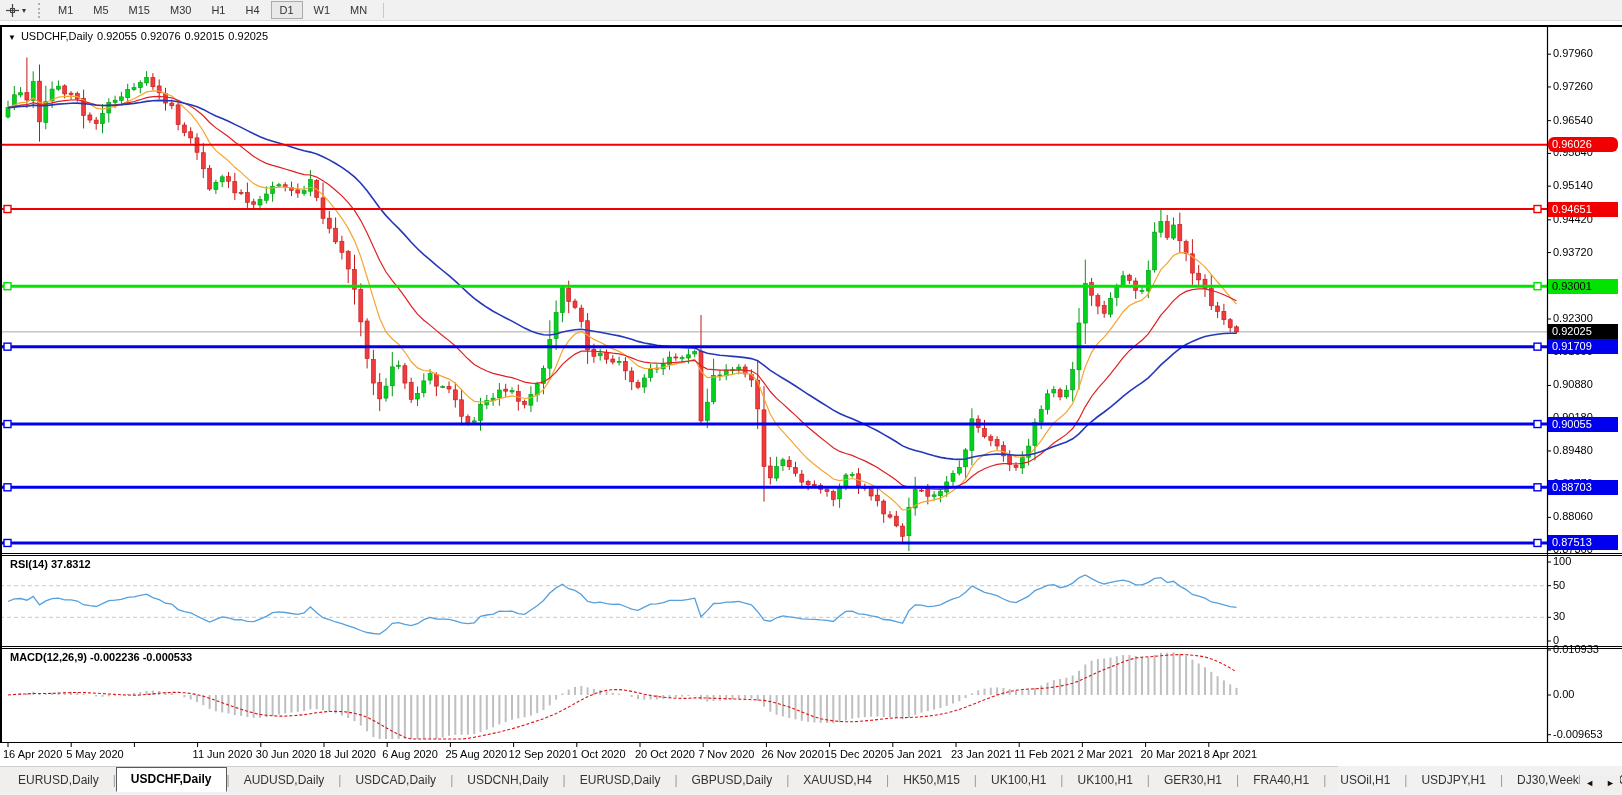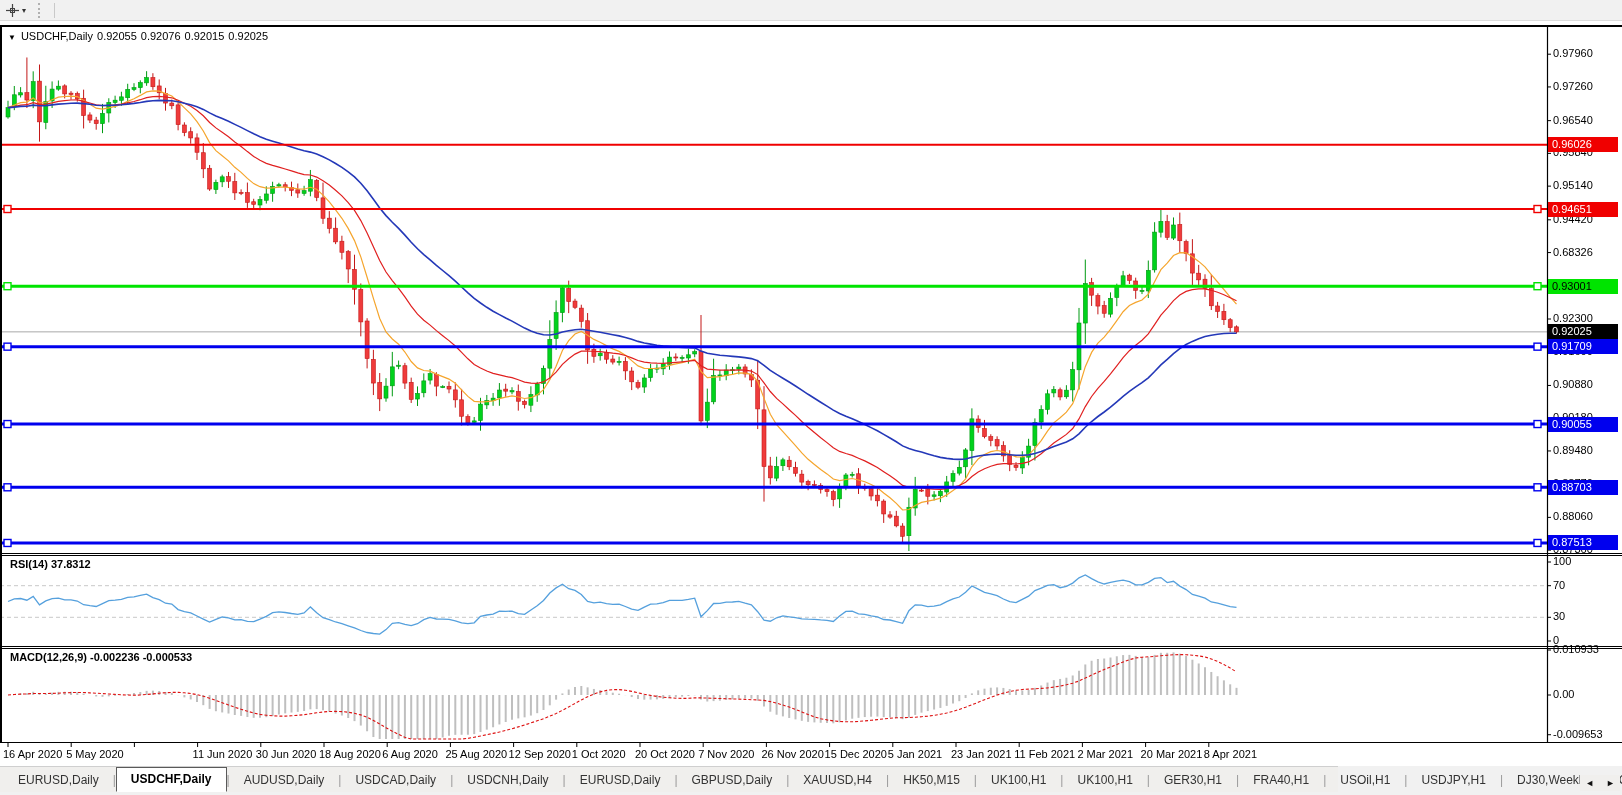--- a/index.html
+++ b/index.html
@@ -45,20 +45,31 @@
   <div class="toolbar">
     <div class="tool-btn">
       <svg width="13" height="13" viewBox="0 0 13 13">
         <line x1="6.5" y1="0" x2="6.5" y2="13" stroke="#444" stroke-width="1.2"></line>
         <line x1="0" y1="6.5" x2="13" y2="6.5" stroke="#444" stroke-width="1.2"></line>
         <rect x="4.5" y="4.5" width="4" height="4" fill="none" stroke="#444" stroke-width="1"></rect>
       </svg>
       <span class="caret">▾</span>
     </div>
     <div class="drag-handle"></div>
+    <div class="tf-buttons" id="tf-buttons">
+        <div class="tf-btn">M1</div>
+        <div class="tf-btn">M5</div>
+        <div class="tf-btn">M15</div>
+        <div class="tf-btn">M30</div>
+        <div class="tf-btn">H1</div>
+        <div class="tf-btn">H4</div>
+        <div class="tf-btn active">D1</div>
+        <div class="tf-btn">W1</div>
+        <div class="tf-btn">MN</div>
+      </div>
     <div class="tf-sep"></div>
   </div>
 
   <svg id="chart-svg" xmlns="http://www.w3.org/2000/svg" viewBox="0 0 1622 795">
       <rect x="0" y="21" width="1622" height="745" fill="#ffffff"></rect>
       <line x1="0" y1="585.7" x2="1547" y2="585.7" stroke="#c8c8c8" stroke-dasharray="4,3" stroke-width="1"></line>
       <line x1="0" y1="617.3" x2="1547" y2="617.3" stroke="#c8c8c8" stroke-dasharray="4,3" stroke-width="1"></line>
       <polyline points="8.0,601.5 14.3,598.9 20.6,598.5 26.9,600.2 33.2,596.4 39.5,604.9 45.8,600.9 52.1,598.6 58.4,598.1 64.7,599.8 71.0,599.9 77.3,601.0 83.6,604.7 89.9,605.7 96.2,606.5 102.5,603.6 108.8,600.7 115.1,600.2 121.4,599.3 127.7,597.3 134.0,596.8 140.3,595.4 146.6,594.1 152.9,597.6 159.2,599.7 165.5,603.2 171.8,604.1 178.1,609.6 184.4,611.6 190.7,612.9 197.0,616.0 203.3,619.1 209.6,622.1 215.9,619.3 222.2,617.0 228.5,617.8 234.8,619.8 241.1,619.7 247.4,621.4 253.7,621.7 260.0,619.1 266.3,616.3 272.6,612.6 278.9,611.9 285.2,612.5 291.5,613.5 297.8,614.3 304.1,612.9 310.4,606.9 316.7,612.7 323.0,617.7 329.3,619.7 335.6,622.0 341.9,623.6 348.2,625.8 354.5,627.9 360.8,630.5 367.1,632.5 373.4,633.5 379.7,634.1 386.0,629.6 392.3,623.3 398.6,622.7 404.9,624.4 411.2,625.7 417.5,623.7 423.8,619.7 430.1,617.4 436.4,619.0 442.7,619.1 449.0,619.4 455.3,620.9 461.6,622.9 467.9,623.6 474.2,622.8 480.5,616.3 486.8,615.0 493.1,614.1 499.4,611.1 505.7,611.3 512.0,611.1 518.3,613.7 524.6,614.4 530.9,610.0 537.2,605.8 543.5,600.5 549.8,593.0 556.1,587.9 562.4,584.3 568.7,588.7 575.0,590.4 581.3,594.5 587.6,601.5 593.9,602.9 600.2,602.2 606.5,603.6 612.8,604.3 619.1,604.1 625.4,606.5 631.7,609.1 638.0,610.3 644.3,607.1 650.6,604.2 656.9,603.9 663.2,602.6 669.5,600.3 675.8,600.4 682.1,600.4 688.4,599.4 694.7,598.2 701.0,616.7 707.3,610.6 713.6,603.5 719.9,603.3 726.2,602.1 732.5,602.0 738.8,601.3 745.1,603.2 751.4,604.9 757.7,611.7 764.0,620.1 770.3,621.2 776.6,617.8 782.9,615.8 789.2,616.8 795.5,617.7 801.8,618.9 808.1,619.2 814.4,619.3 820.7,619.9 827.0,620.3 833.3,621.5 839.6,616.1 845.9,611.4 852.2,611.2 858.5,613.8 864.8,614.3 871.1,615.9 877.4,616.9 883.7,619.5 890.0,620.0 896.3,621.6 902.6,623.3 908.9,610.7 915.2,604.8 921.5,605.1 927.8,606.7 934.1,606.2 940.4,604.8 946.7,601.6 953.0,598.9 959.3,597.0 965.6,592.2 971.9,586.0 978.2,589.2 984.5,592.4 990.8,593.8 997.1,595.7 1003.4,599.0 1009.7,601.6 1016.0,602.6 1022.3,599.4 1028.6,596.2 1034.9,590.6 1041.2,588.1 1047.5,585.4 1053.8,584.7 1060.1,587.7 1066.4,586.4 1072.7,583.1 1079.0,577.8 1085.3,574.9 1091.6,578.6 1097.9,581.9 1104.2,584.0 1110.5,582.4 1116.8,581.1 1123.1,580.1 1129.4,581.6 1135.7,584.9 1142.0,584.9 1148.3,582.3 1154.6,578.4 1160.9,577.6 1167.2,582.6 1173.5,581.3 1179.8,586.1 1186.1,589.6 1192.4,594.5 1198.7,596.2 1205.0,598.1 1211.3,602.0 1217.6,603.2 1223.9,604.9 1230.2,606.6 1236.5,607.4" fill="none" stroke="#55a0dd" stroke-width="1.3"></polyline>
       <line x1="8" y1="695" x2="8" y2="695" stroke="#bfbfbf" stroke-width="2"></line>
       <line x1="14.3" y1="695" x2="14.3" y2="694.0995264671872" stroke="#bfbfbf" stroke-width="2"></line>
@@ -725,51 +736,51 @@
       <line x1="1208.8" y1="743" x2="1208.8" y2="747" stroke="#000000" stroke-width="1"></line>
     </svg>
 
   <div id="overlays">
       <div class="axis-tick-label" style="top: 47.2px;">0.97960</div>
       <div class="axis-tick-label" style="top: 79.95px;">0.97260</div>
       <div class="axis-tick-label" style="top: 113.636px;">0.96540</div>
       <div class="axis-tick-label" style="top: 146.386px;">0.95840</div>
       <div class="axis-tick-label" style="top: 179.136px;">0.95140</div>
       <div class="axis-tick-label" style="top: 212.821px;">0.94420</div>
-      <div class="axis-tick-label" style="top: 245.571px;">0.68326</div>
+      <div class="axis-tick-label" style="top: 245.571px;">0.93720</div>
       <div class="axis-tick-label" style="top: 278.321px;">0.93020</div>
       <div class="axis-tick-label" style="top: 312.007px;">0.92300</div>
       <div class="axis-tick-label" style="top: 344.757px;">0.91600</div>
       <div class="axis-tick-label" style="top: 378.443px;">0.90880</div>
       <div class="axis-tick-label" style="top: 411.193px;">0.90180</div>
       <div class="axis-tick-label" style="top: 443.943px;">0.89480</div>
       <div class="axis-tick-label" style="top: 477.161px;">0.88770</div>
       <div class="axis-tick-label" style="top: 510.379px;">0.88060</div>
       <div class="axis-tick-label" style="top: 543.129px;">0.87360</div>
       <div class="axis-tick-label" style="top: 555px;">100</div>
-      <div class="axis-tick-label" style="top: 578.7px;">70</div>
+      <div class="axis-tick-label" style="top: 578.7px;">50</div>
       <div class="axis-tick-label" style="top: 610.3px;">30</div>
       <div class="axis-tick-label" style="top: 634px;">0</div>
       <div class="axis-tick-label" style="top: 643px;">0.010933</div>
       <div class="axis-tick-label" style="top: 688px;">0.00</div>
       <div class="axis-tick-label" style="top: 727.732px;">-0.009653</div>
-      <div class="level-label" style="top: 137.184px; background: rgb(240, 0, 0); color: rgb(255, 255, 255);">0.96026</div>
+      <div class="level-label" style="top: 137.184px; background: rgb(240, 0, 0); color: rgb(255, 255, 255); border-radius: 6px;">0.96026</div>
       <div class="level-label" style="top: 201.514px; background: rgb(240, 0, 0); color: rgb(255, 255, 255);">0.94651</div>
       <div class="level-label" style="top: 278.71px; background: rgb(0, 228, 0); color: rgb(0, 0, 0);">0.93001</div>
       <div class="level-label" style="top: 339.158px; background: rgb(0, 0, 238); color: rgb(255, 255, 255);">0.91709</div>
       <div class="level-label" style="top: 416.541px; background: rgb(0, 0, 238); color: rgb(255, 255, 255);">0.90055</div>
       <div class="level-label" style="top: 479.795px; background: rgb(0, 0, 238); color: rgb(255, 255, 255);">0.88703</div>
       <div class="level-label" style="top: 535.47px; background: rgb(0, 0, 238); color: rgb(255, 255, 255);">0.87513</div>
       <div class="level-label" style="top: 324.373px; background: rgb(0, 0, 0); color: rgb(255, 255, 255);">0.92025</div>
       <div class="date-label" style="left: 3px;">16 Apr 2020</div>
       <div class="date-label" style="left: 66.2px;">5 May 2020</div>
       <div class="date-label" style="left: 129.4px; margin-top: 32px;">23 May 2020</div>
       <div class="date-label" style="left: 192.6px;">11 Jun 2020</div>
       <div class="date-label" style="left: 255.8px;">30 Jun 2020</div>
-      <div class="date-label" style="left: 319px;">18 Aug 2020</div>
+      <div class="date-label" style="left: 319px;">18 Jul 2020</div>
       <div class="date-label" style="left: 382.2px;">6 Aug 2020</div>
       <div class="date-label" style="left: 445.4px;">25 Aug 2020</div>
       <div class="date-label" style="left: 508.6px; text-align: center;">12 Sep 2020</div>
       <div class="date-label" style="left: 571.8px;">1 Oct 2020</div>
       <div class="date-label" style="left: 635px;">20 Oct 2020</div>
       <div class="date-label" style="left: 698.2px;">7 Nov 2020</div>
       <div class="date-label" style="left: 761.4px;">26 Nov 2020</div>
       <div class="date-label" style="left: 824.6px;">15 Dec 2020</div>
       <div class="date-label" style="left: 887.8px;">5 Jan 2021</div>
       <div class="date-label" style="left: 951px;">23 Jan 2021</div>

